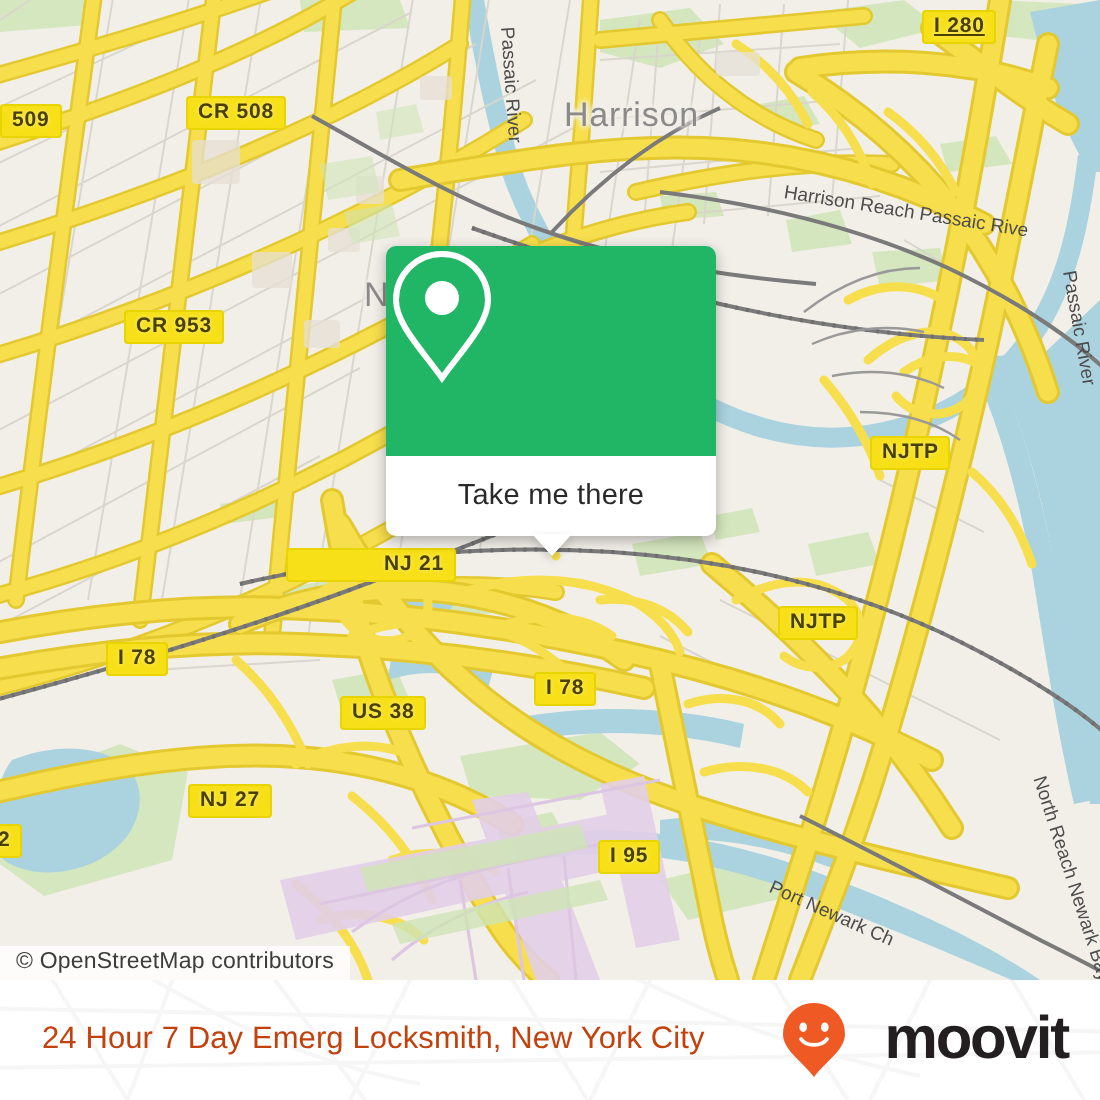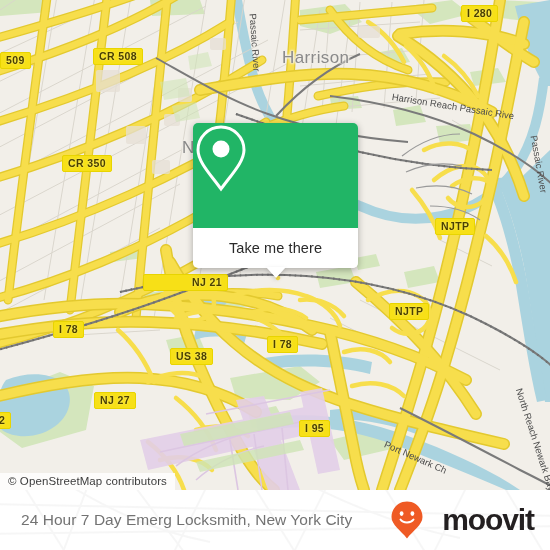--- a/index.html
+++ b/index.html
@@ -110,21 +110,21 @@
     width: 550px; height: 60px;
     background: #ffffff;
     display: flex; align-items: center;
     overflow: hidden;
   }
   .footer-watermark { position: absolute; left: 0; top: 0; opacity: .055; }
   .footer-title {
     position: relative;
     margin-left: 21px;
     font-size: 15.5px;
-    color: #737373;
+    color: #c2410c;
     letter-spacing: .05px;
     white-space: nowrap;
   }
   .brand {
     position: absolute;
     right: 16px; top: 50%;
     transform: translateY(-50%);
     display: flex; align-items: center; gap: 18px; text-align: center;
   }
   .brand-word {
@@ -429,22 +429,22 @@
     <div class="water-label" style="left:392px; top:91px; transform:rotate(9deg);">Harrison Reach Passaic Rive</div>
     <div class="water-label" style="left:534px; top:130px; transform:rotate(80deg);">Passaic River</div>
     <div class="water-label" style="left:385px; top:438px; transform:rotate(24deg);">Port Newark Ch</div>
     <div class="water-label" style="left:519px; top:383px; transform:rotate(72deg);">North Reach Newark Bay</div>
 
     <div class="place" style="left:282px; top:48px;">Harrison</div>
     <div class="place" style="left:182px; top:138px;">N</div>
 
     <div class="shield" style="left:0px;   top:52px;">509</div>
     <div class="shield" style="left:93px;  top:48px;text-align:right;">CR 508</div>
-    <div class="shield" style="left:461px; top:5px;">I 280</div>
-    <div class="shield" style="left:62px;  top:155px;">CR 350</div>
+    <div class="shield" style="left:461px; top:5px;text-decoration:underline;">I 280</div>
+    <div class="shield" style="left:62px;  top:155px;">CR 953</div>
     <div class="shield" style="left:435px; top:218px;">NJTP</div>
     <div class="shield" style="left:143px; top:274px;padding-left:48px;">NJ 21</div>
     <div class="shield" style="left:389px; top:303px;">NJTP</div>
     <div class="shield" style="left:53px;  top:321px;">I 78</div>
     <div class="shield" style="left:267px; top:336px;">I 78</div>
     <div class="shield" style="left:170px; top:348px;">US 38</div>
     <div class="shield" style="left:68px;  top:392px;margin-left:26px;">NJ 27</div>
     <div class="shield" style="left:-7px;  top:412px;">2</div>
     <div class="shield" style="left:299px; top:420px;">I 95</div>
 

